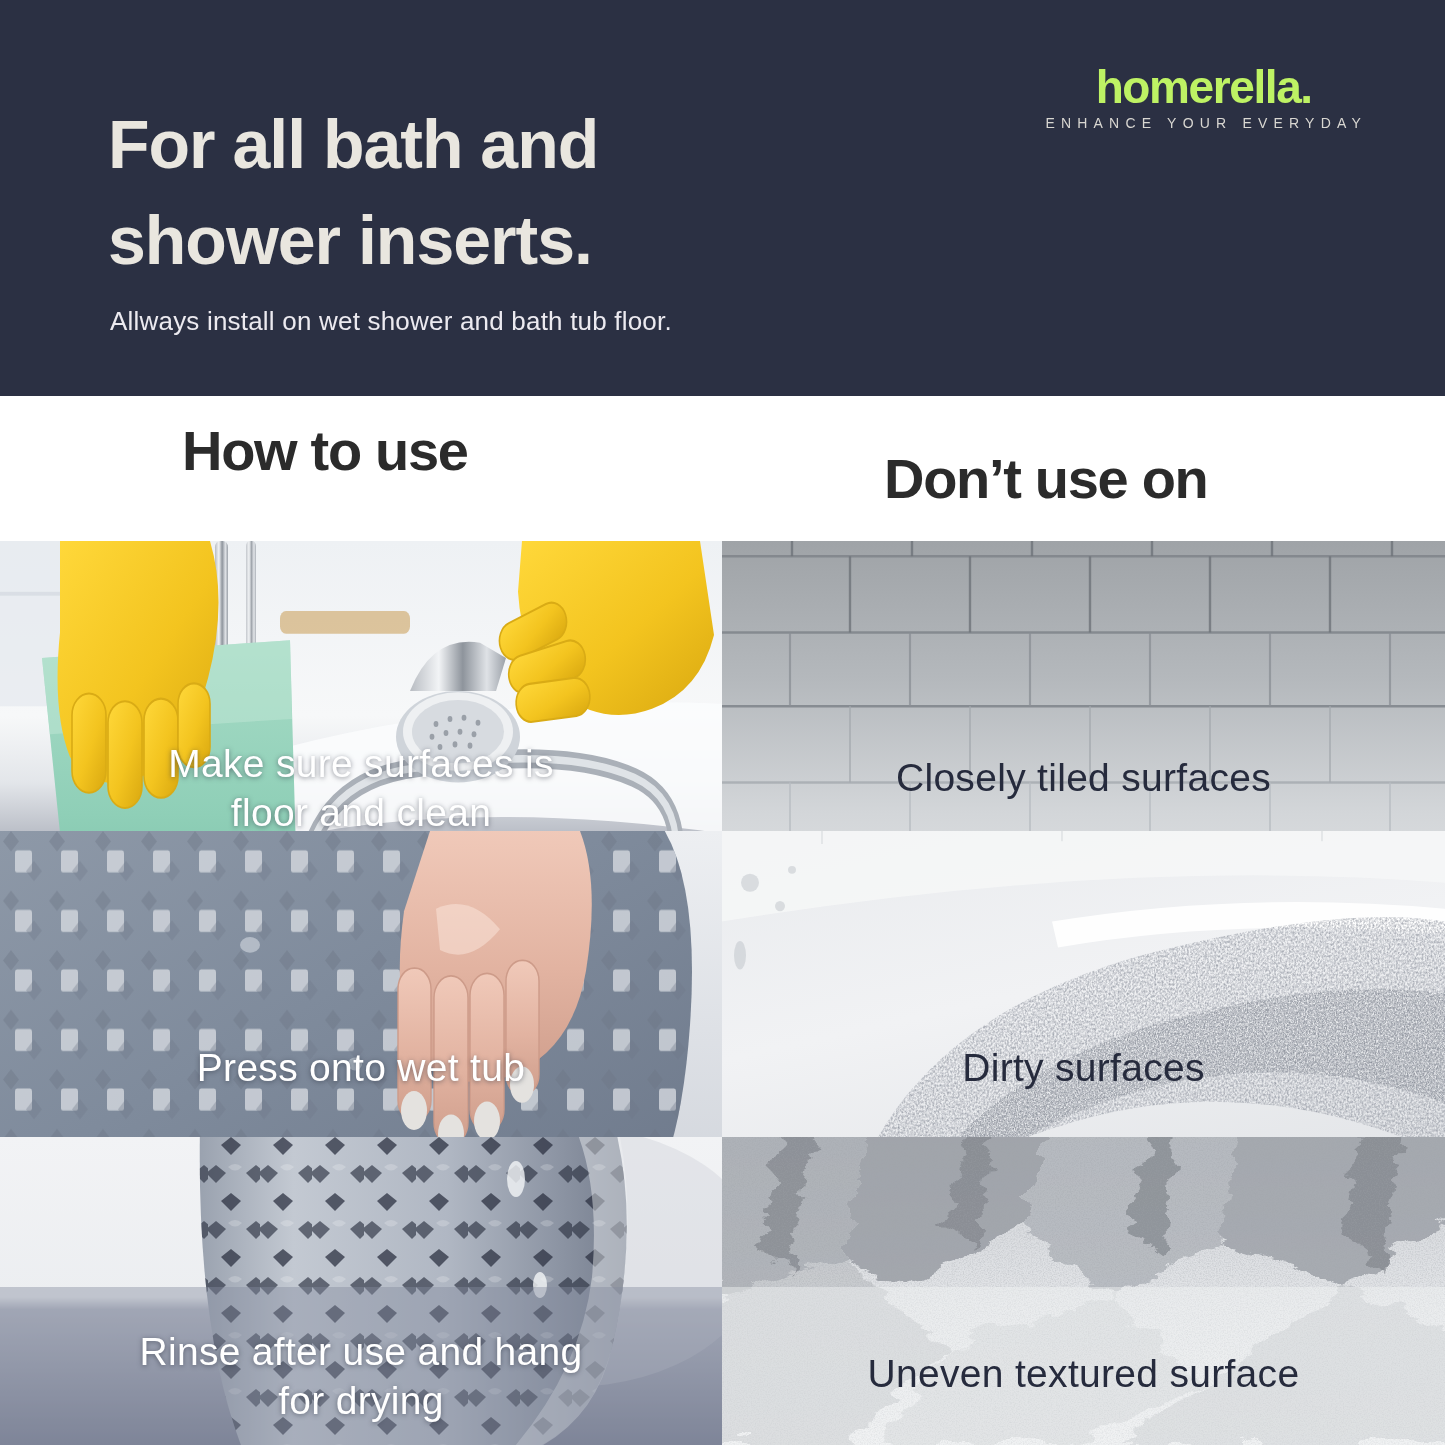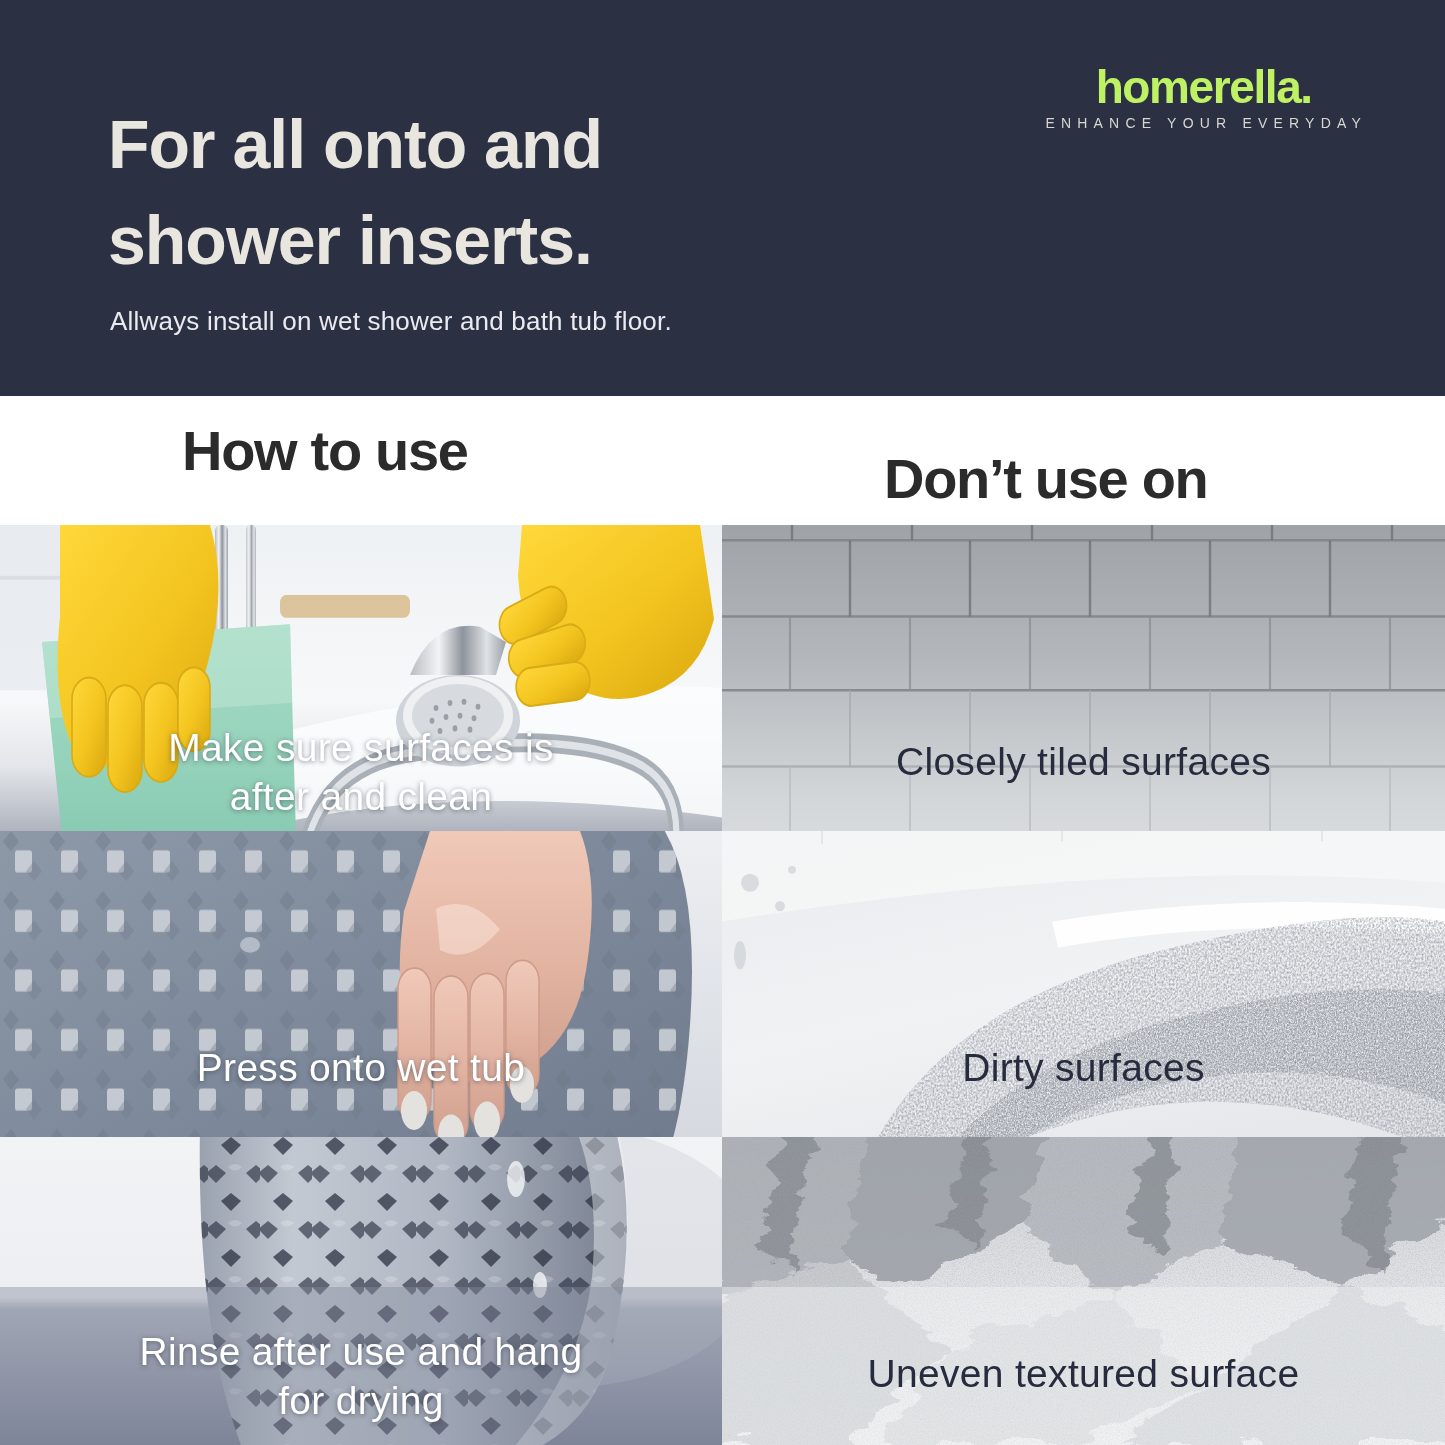--- a/index.html
+++ b/index.html
@@ -30,21 +30,21 @@
   .sec-title{position:absolute;top:22px;font-size:56px;font-weight:bold;
              color:#2b2b2b;letter-spacing:-1.3px;}
   .sec-left{left:182px;}
   .sec-right{left:884px;margin-top:28px;}
 
   
   .grid{position:absolute;left:0;top:525px;width:1445px;height:920px;}
   .tile{position:absolute;overflow:hidden;}
   .col-l{left:0;width:722px;}
   .col-r{left:722px;width:723px;}
-  .row1{top:0;height:389px;}
+  .row1{top:16px;height:389px;}
   .row2{top:306px;height:396px;}
   .row3{top:612px;height:308px;}
   .tile svg{display:block;width:100%;height:100%;}
 
   .cap{position:absolute;left:0;width:100%;text-align:center;
        font-weight:300;letter-spacing:.3px;pointer-events:none;}
   .cap-white{color:#fff;font-size:39px;line-height:49px;
              text-shadow:0 1px 5px rgba(40,45,60,.55);}
   .cap-dark{color:#262b3d;font-size:39px;line-height:49px;}
   .cap-r1{top:198px;}
@@ -52,21 +52,21 @@
   .cap-r3{top:190px;}
   .cap-r3b{top:212px;}
 </style>
 </head>
 <body>
 
 <div class="page">
 
   <div class="header">
     <div class="headline">
-      <span>For all onto and</span>
+      <span>For all bath and</span>
       <span>shower inserts.</span>
     </div>
     <div class="subline">Allways install on wet shower and bath tub floor.</div>
 
     <div class="logo">
       <div class="logo-word">homerella.</div>
       <div class="logo-tag">ENHANCE YOUR EVERYDAY</div>
     </div>
   </div>
 
@@ -151,21 +151,21 @@
 
         <path d="M522 0 L700 0 L714 74 Q700 118 652 132 Q604 146 560 120 Q522 92 518 40 Z" fill="url(#glv)"></path>
         <g fill="url(#glv)" stroke="#d9ab15" stroke-width="1.6">
           <rect x="498" y="56" width="70" height="30" rx="15" transform="rotate(-22 533 71)"></rect>
           <rect x="508" y="84" width="78" height="30" rx="15" transform="rotate(-14 547 99)"></rect>
           <rect x="516" y="110" width="74" height="30" rx="15" transform="rotate(-6 553 125)"></rect>
         </g>
       </svg>
       <div class="cap cap-white cap-r1">
         <div>Make sure surfaces is</div>
-        <div>after and clean</div>
+        <div>floor and clean</div>
       </div>
     </div>
 
     <div class="tile col-r row1">
       <svg viewBox="0 0 723 306" preserveAspectRatio="none">
         <defs>
           <linearGradient id="tilebg" x1="0" y1="0" x2="0" y2="1">
             <stop offset="0%" stop-color="#9fa3a7"></stop>
               <stop offset="35%" stop-color="#b4b8bc"></stop>
             <stop offset="70%" stop-color="#d3d6d9"></stop>

